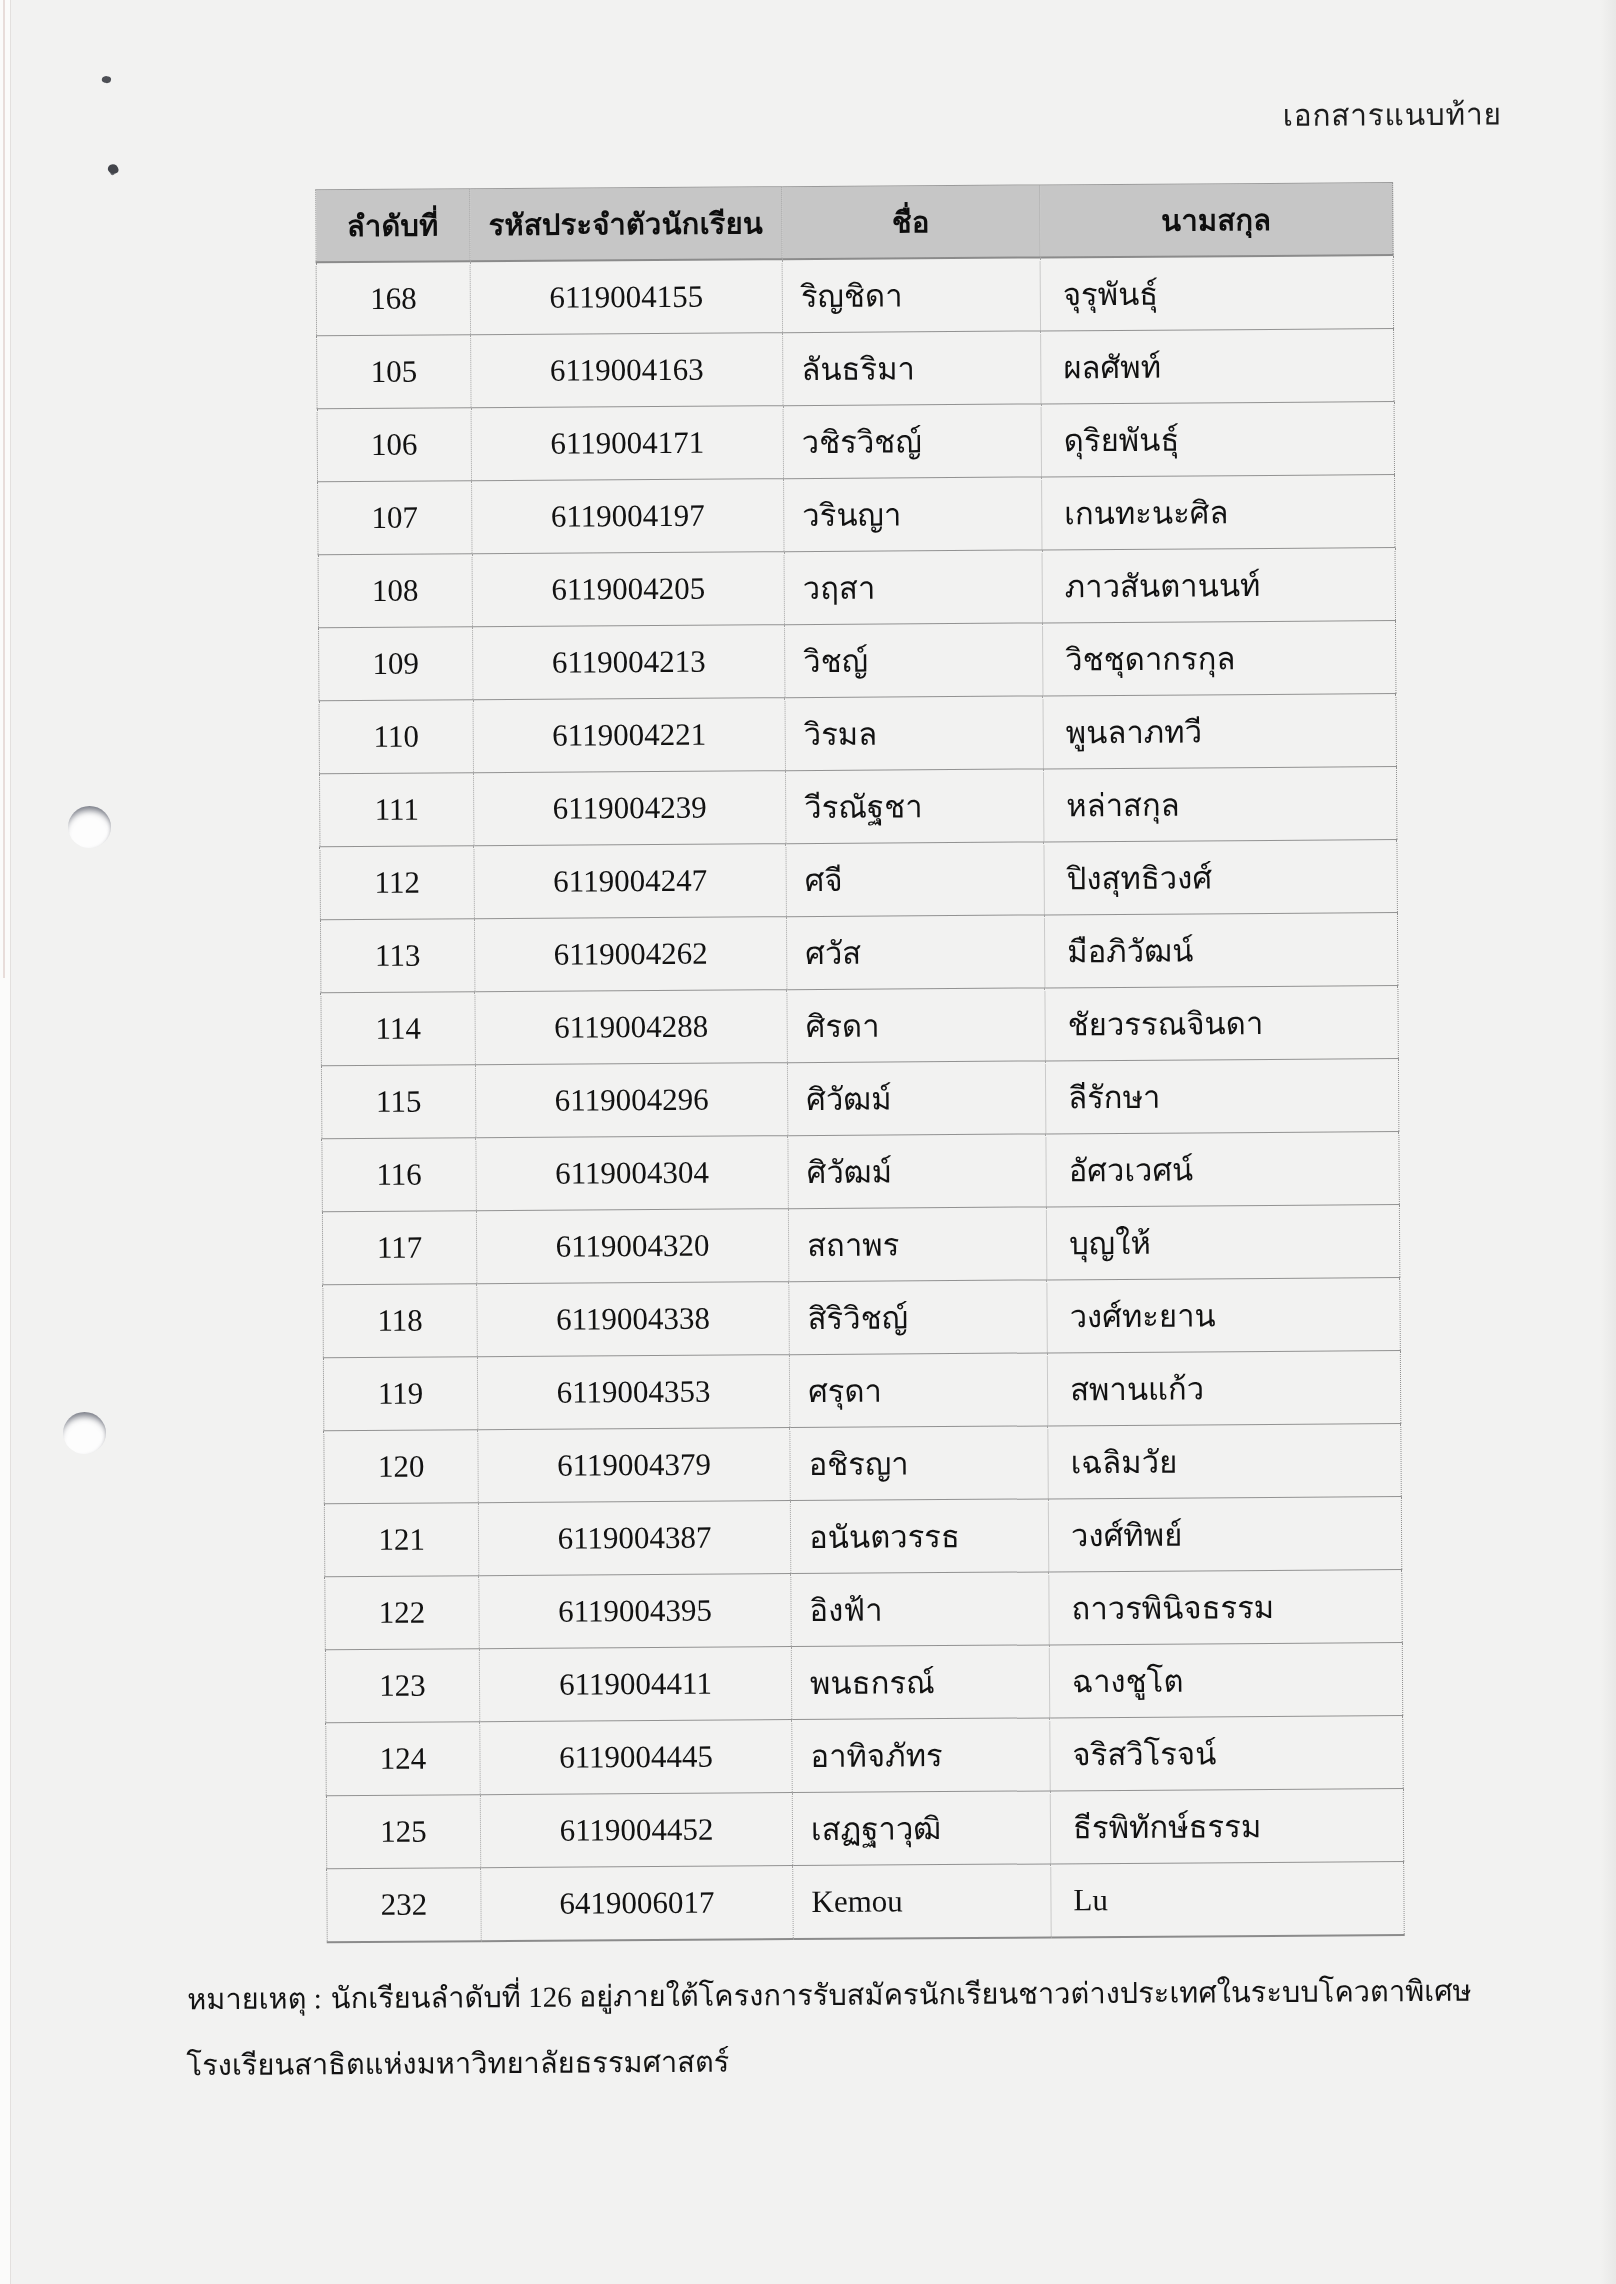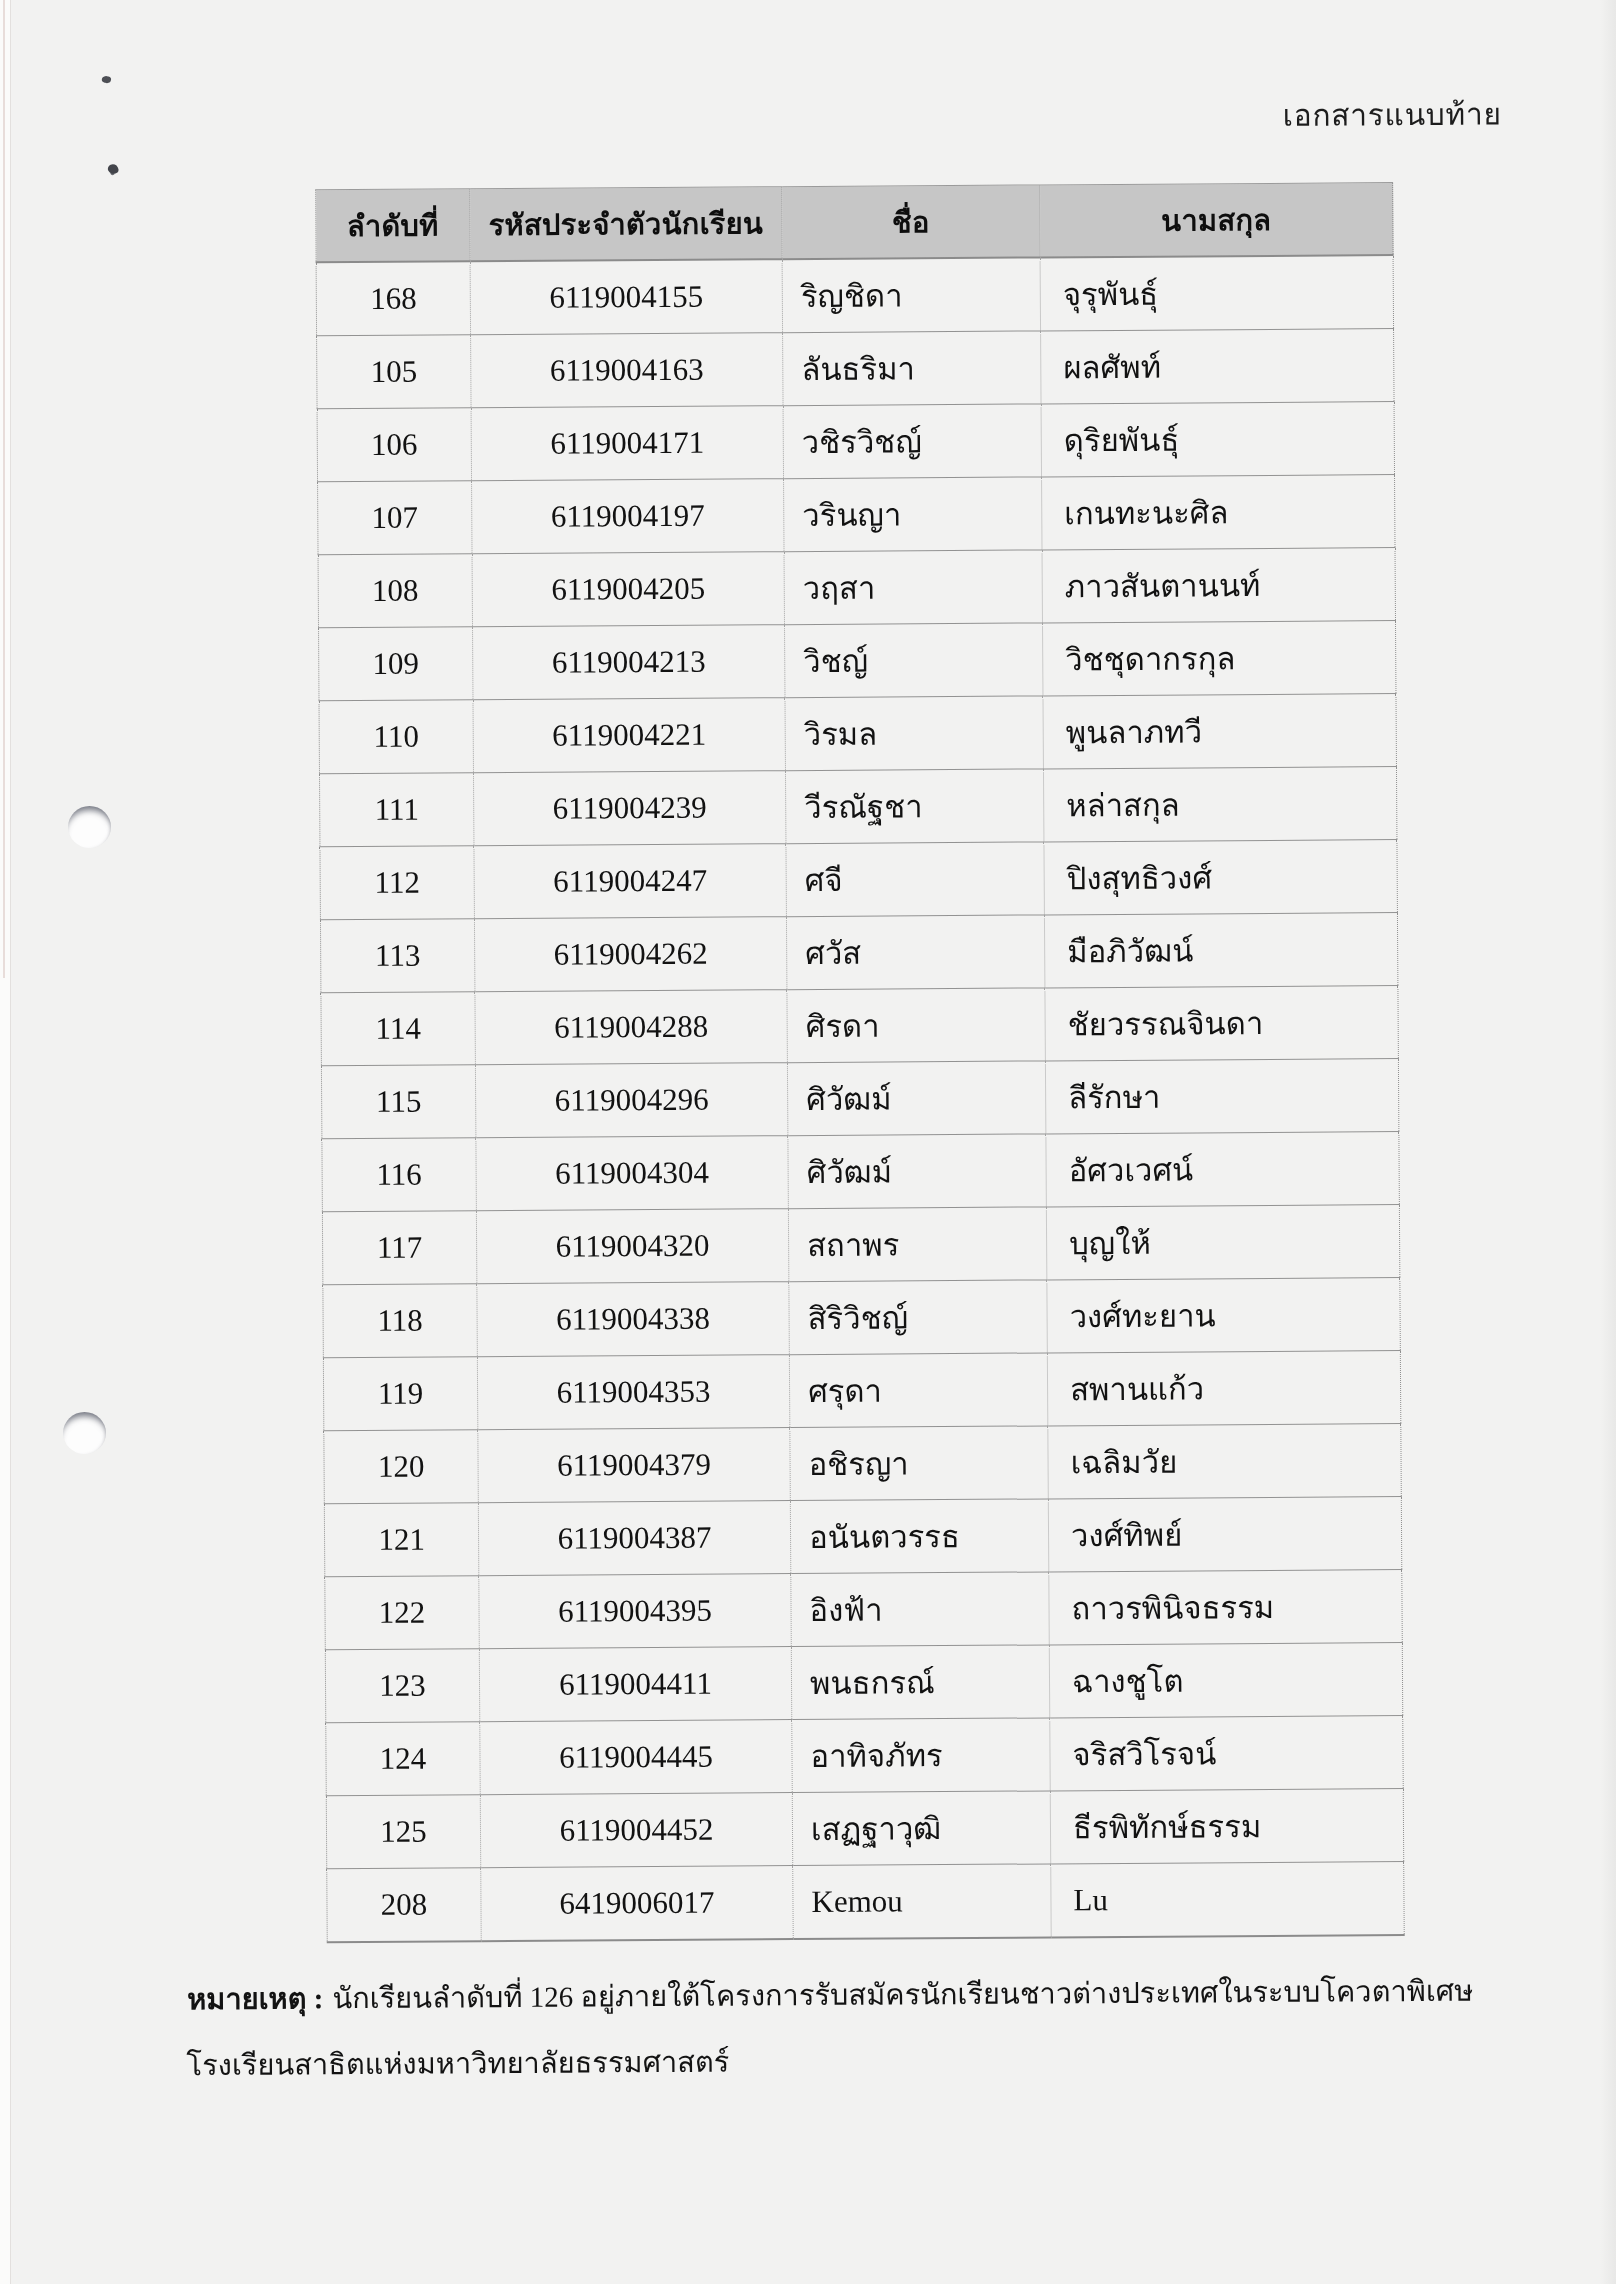--- a/index.html
+++ b/index.html
@@ -87,21 +87,21 @@
     border-right:1.3px dotted #a3a3a3;
   }
   table.students tr > *:first-child{border-left:1.3px dotted #8f8f8f;}
   table.students tr > *:last-child{border-right:1.3px dotted #8f8f8f;}
   table.students tbody tr:last-child td{border-bottom:2px solid #8b8b8b;}
 
   .note-line1{
     position:absolute;left:181px;top:1972px;width:1278px;
     font-size:29px;color:#131313;white-space:nowrap;
   }
-  .note-line1 .lbl{font-weight:bold;margin-right:9px;}
+  .note-line1 .lbl{font-weight:normal;margin-right:9px;}
   .note-line2{
     position:absolute;left:180px;top:2038px;width:1043px;
     font-size:29px;color:#131313;white-space:nowrap;
   }
 </style>
 </head>
 <body>
 
 <div class="page">
 
@@ -261,21 +261,21 @@
             <td>อาทิจภัทร</td>
             <td>จริสวิโรจน์</td>
           </tr>
           <tr>
             <td>125</td>
             <td>6119004452</td>
             <td>เสฏฐาวุฒิ</td>
             <td>ธีรพิทักษ์ธรรม</td>
           </tr>
           <tr>
-            <td>208</td>
+            <td>232</td>
             <td>6419006017</td>
             <td>Kemou</td>
             <td>Lu</td>
           </tr>
         </tbody>
     </table>
 
     <div class="note-line1">
       <span class="lbl">หมายเหตุ :</span><span>นักเรียนลำดับที่ 126 อยู่ภายใต้โครงการรับสมัครนักเรียนชาวต่างประเทศในระบบโควตาพิเศษ</span>
     </div>

